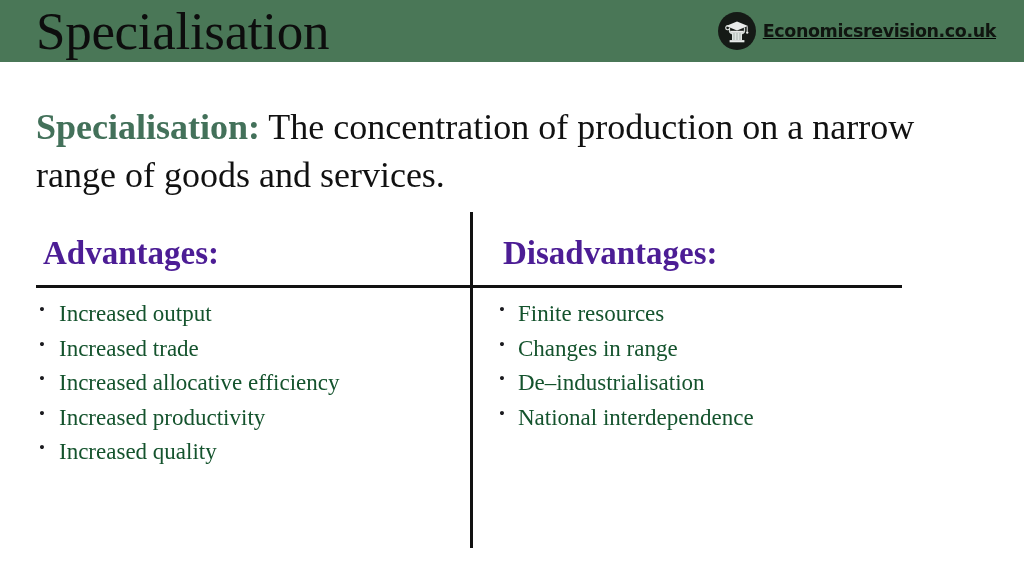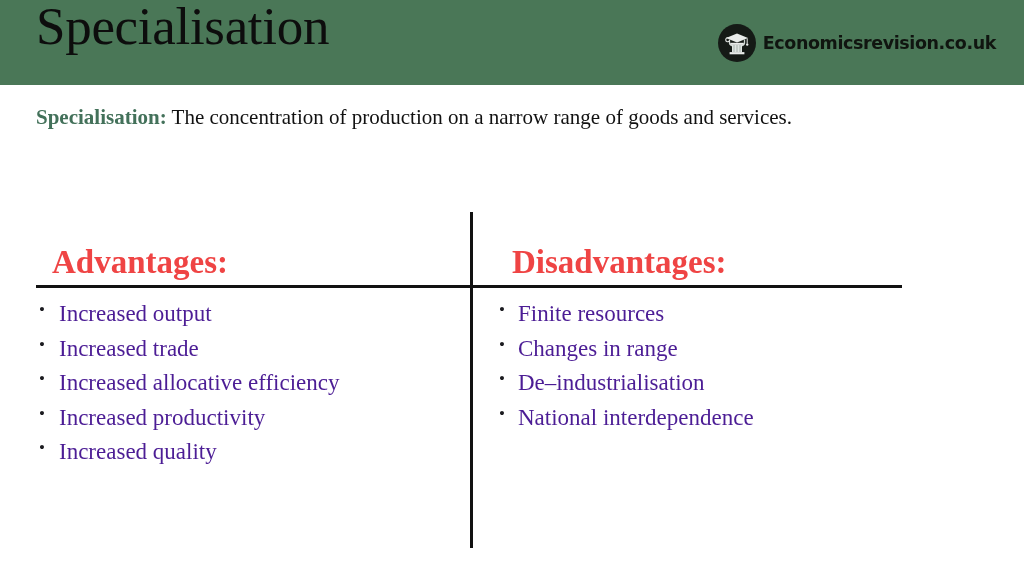--- a/index.html
+++ b/index.html
@@ -14,41 +14,43 @@
     overflow: hidden;
     position: relative;
   }
 
   
   .header-band {
     position: absolute;
     left: 0;
     top: 0;
     width: 1024px;
-    height: 85px;
+    height: 62px;
     background: #4a7757;
     display: flex;
+    align-items: center;
     justify-content: space-between;
   }
   .slide-title {
     margin-left: 36px;
     font-family: "Liberation Serif", serif;
     font-size: 53px;
     font-weight: 400;
     color: #0d0d0d;
     line-height: 1;
     letter-spacing: -0.3px;
     white-space: nowrap;
   }
 
   .brand {
     display: flex;
     align-items: center;
     margin-right: 28px;
     gap: 7px;
+    text-decoration: underline;
   }
   .brand-badge {
     width: 38px;
     height: 38px;
     border-radius: 50%;
     background: #151a16;
     display: flex;
     align-items: center;
     justify-content: center;
     flex: 0 0 auto;
@@ -63,21 +65,21 @@
     white-space: nowrap;
   }
 
   
   .definition {
     position: absolute;
     left: 36px;
     top: 104px;
     width: 920px;
     font-family: "Liberation Serif", serif;
-    font-size: 21px;
+    font-size: 36px;
     line-height: 1.32;
     color: #111111;
   }
   .definition .term {
     font-weight: 700;
     color: #43715a;
   }
   .definition .term-body { font-weight: 400; }
 
   
@@ -92,23 +94,23 @@
     position: absolute;
     top: 0;
   }
   .col-adv { left: 36px; width: 420px; }
   .col-dis { left: 496px; width: 440px; }
 
   .col-heading {
     font-family: "Liberation Serif", serif;
     font-size: 33px;
     font-weight: 700;
-    color: #ef4444;
+    color: #4c1d95;
     line-height: 1.1;
-    margin: 16px;
+    margin: 7px;
     padding-top: 16px;
     white-space: nowrap;
   }
 
   .rule {
     position: absolute;
     left: 36px;
     top: 285px;
     width: 866px;
     height: 2.5px;
@@ -131,21 +133,21 @@
     top: 90px;
     left: 0;
     width: 100%;
   }
   .bullet-list li {
     position: relative;
     padding-left: 23px;
     font-family: "Liberation Serif", serif;
     font-size: 23px;
     line-height: 1;
-    color: #4c1d95;
+    color: #14532d;
     margin-bottom: 11.5px;
     white-space: nowrap;
   }
   .bullet-list li::before {
     content: "\2022";
     position: absolute;
     left: 3px;
     top: -1px;
     font-size: 17px;
     color: #1b1b20;

